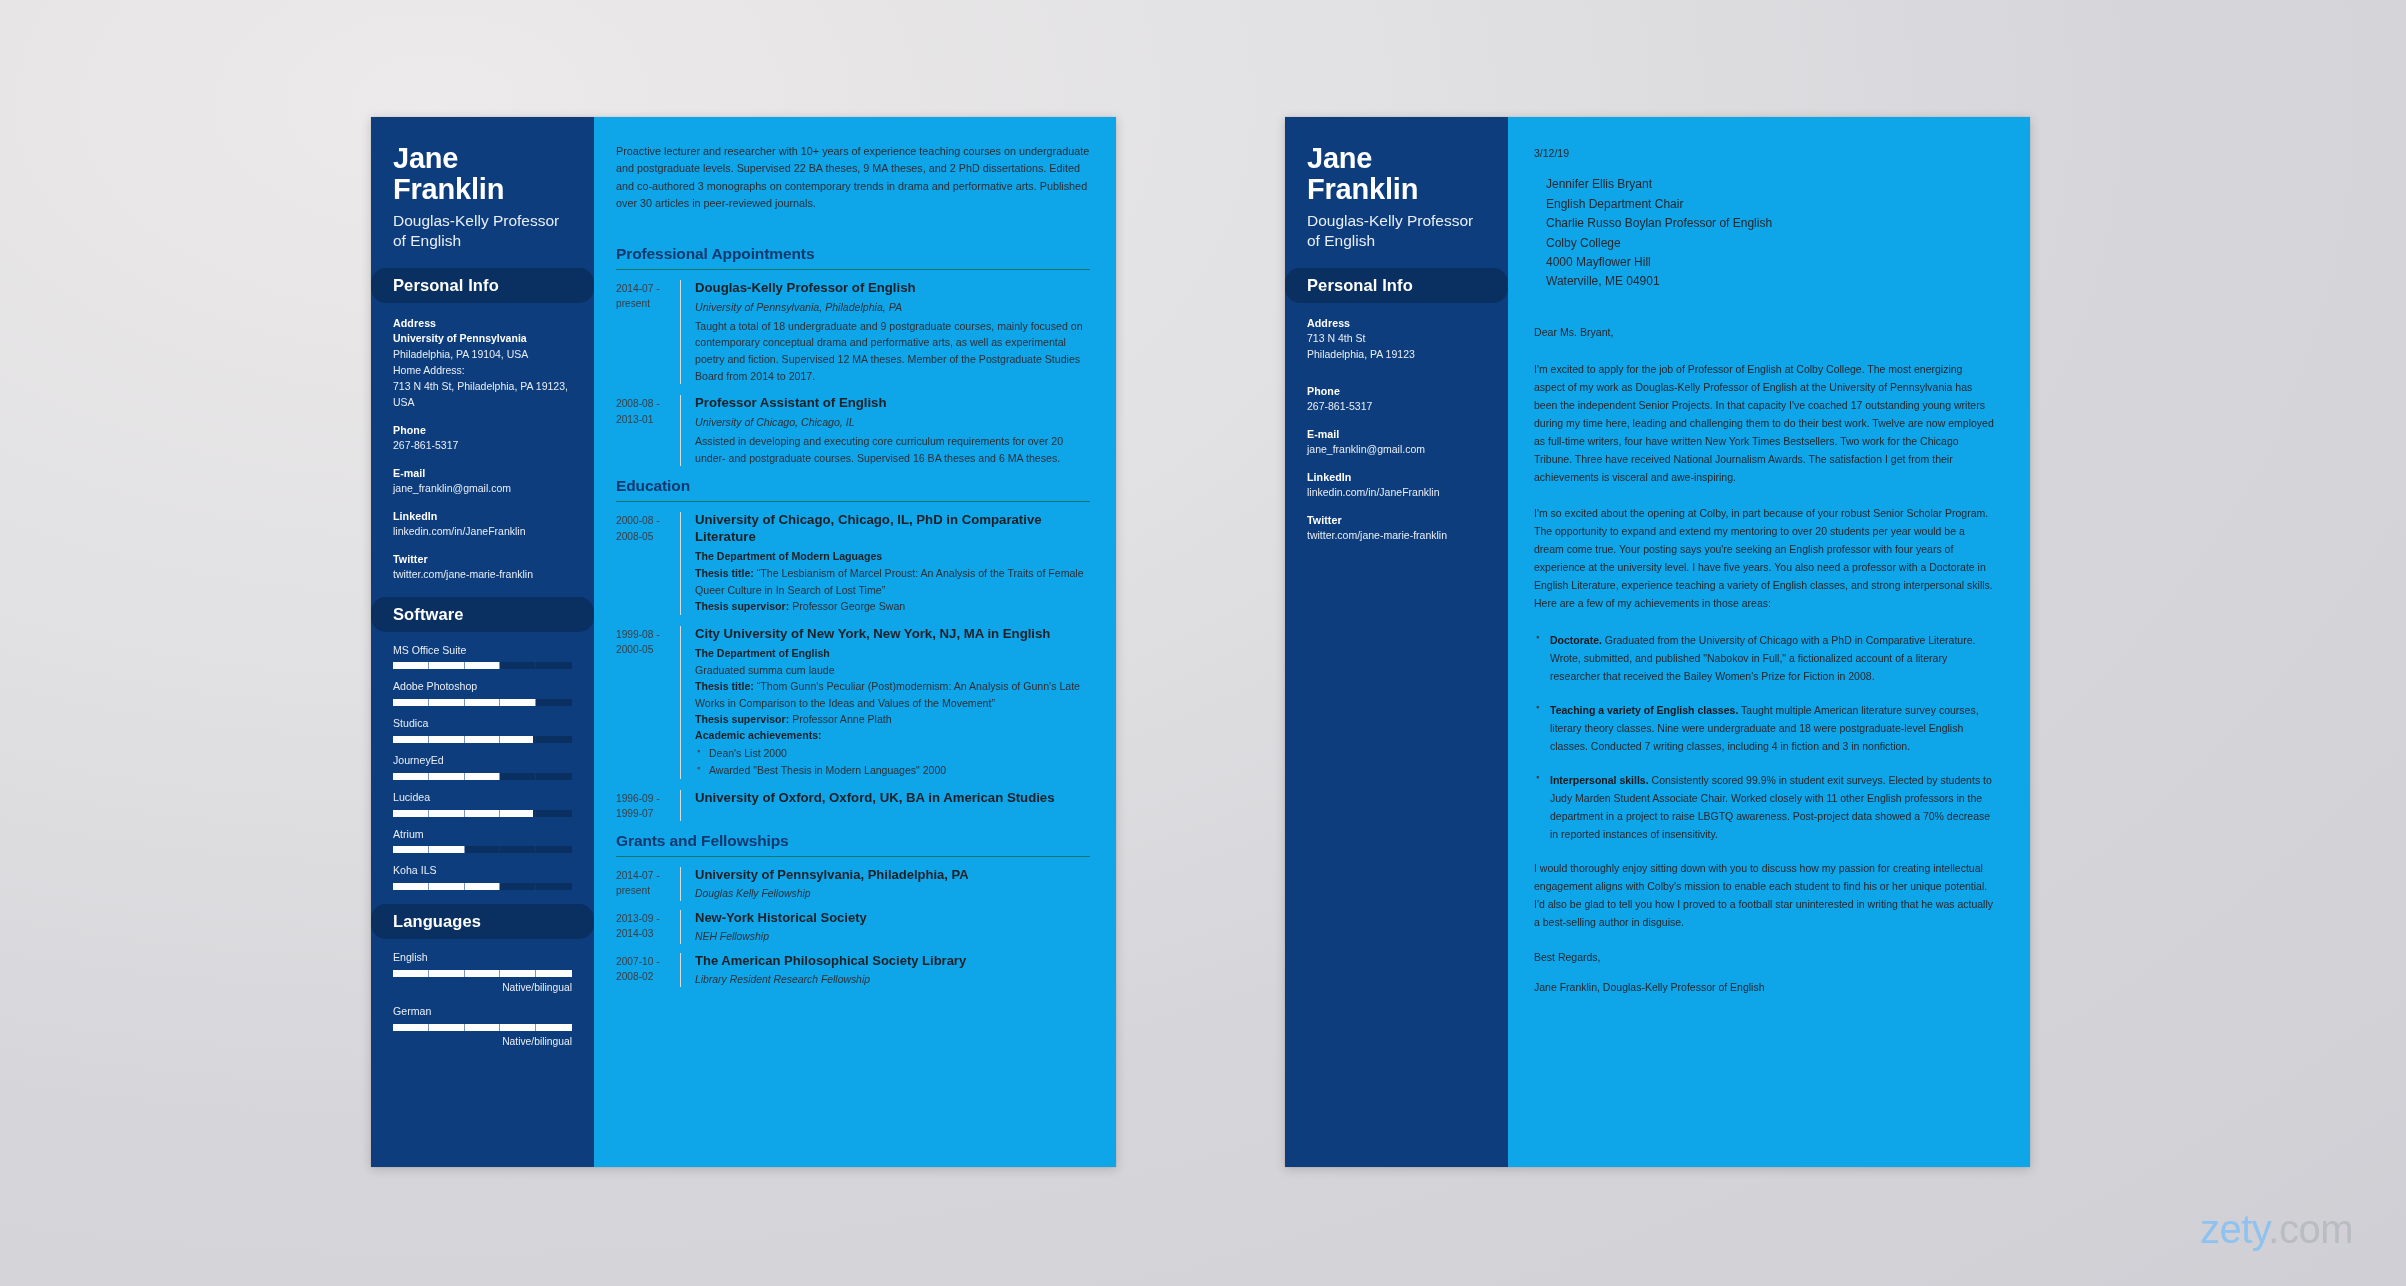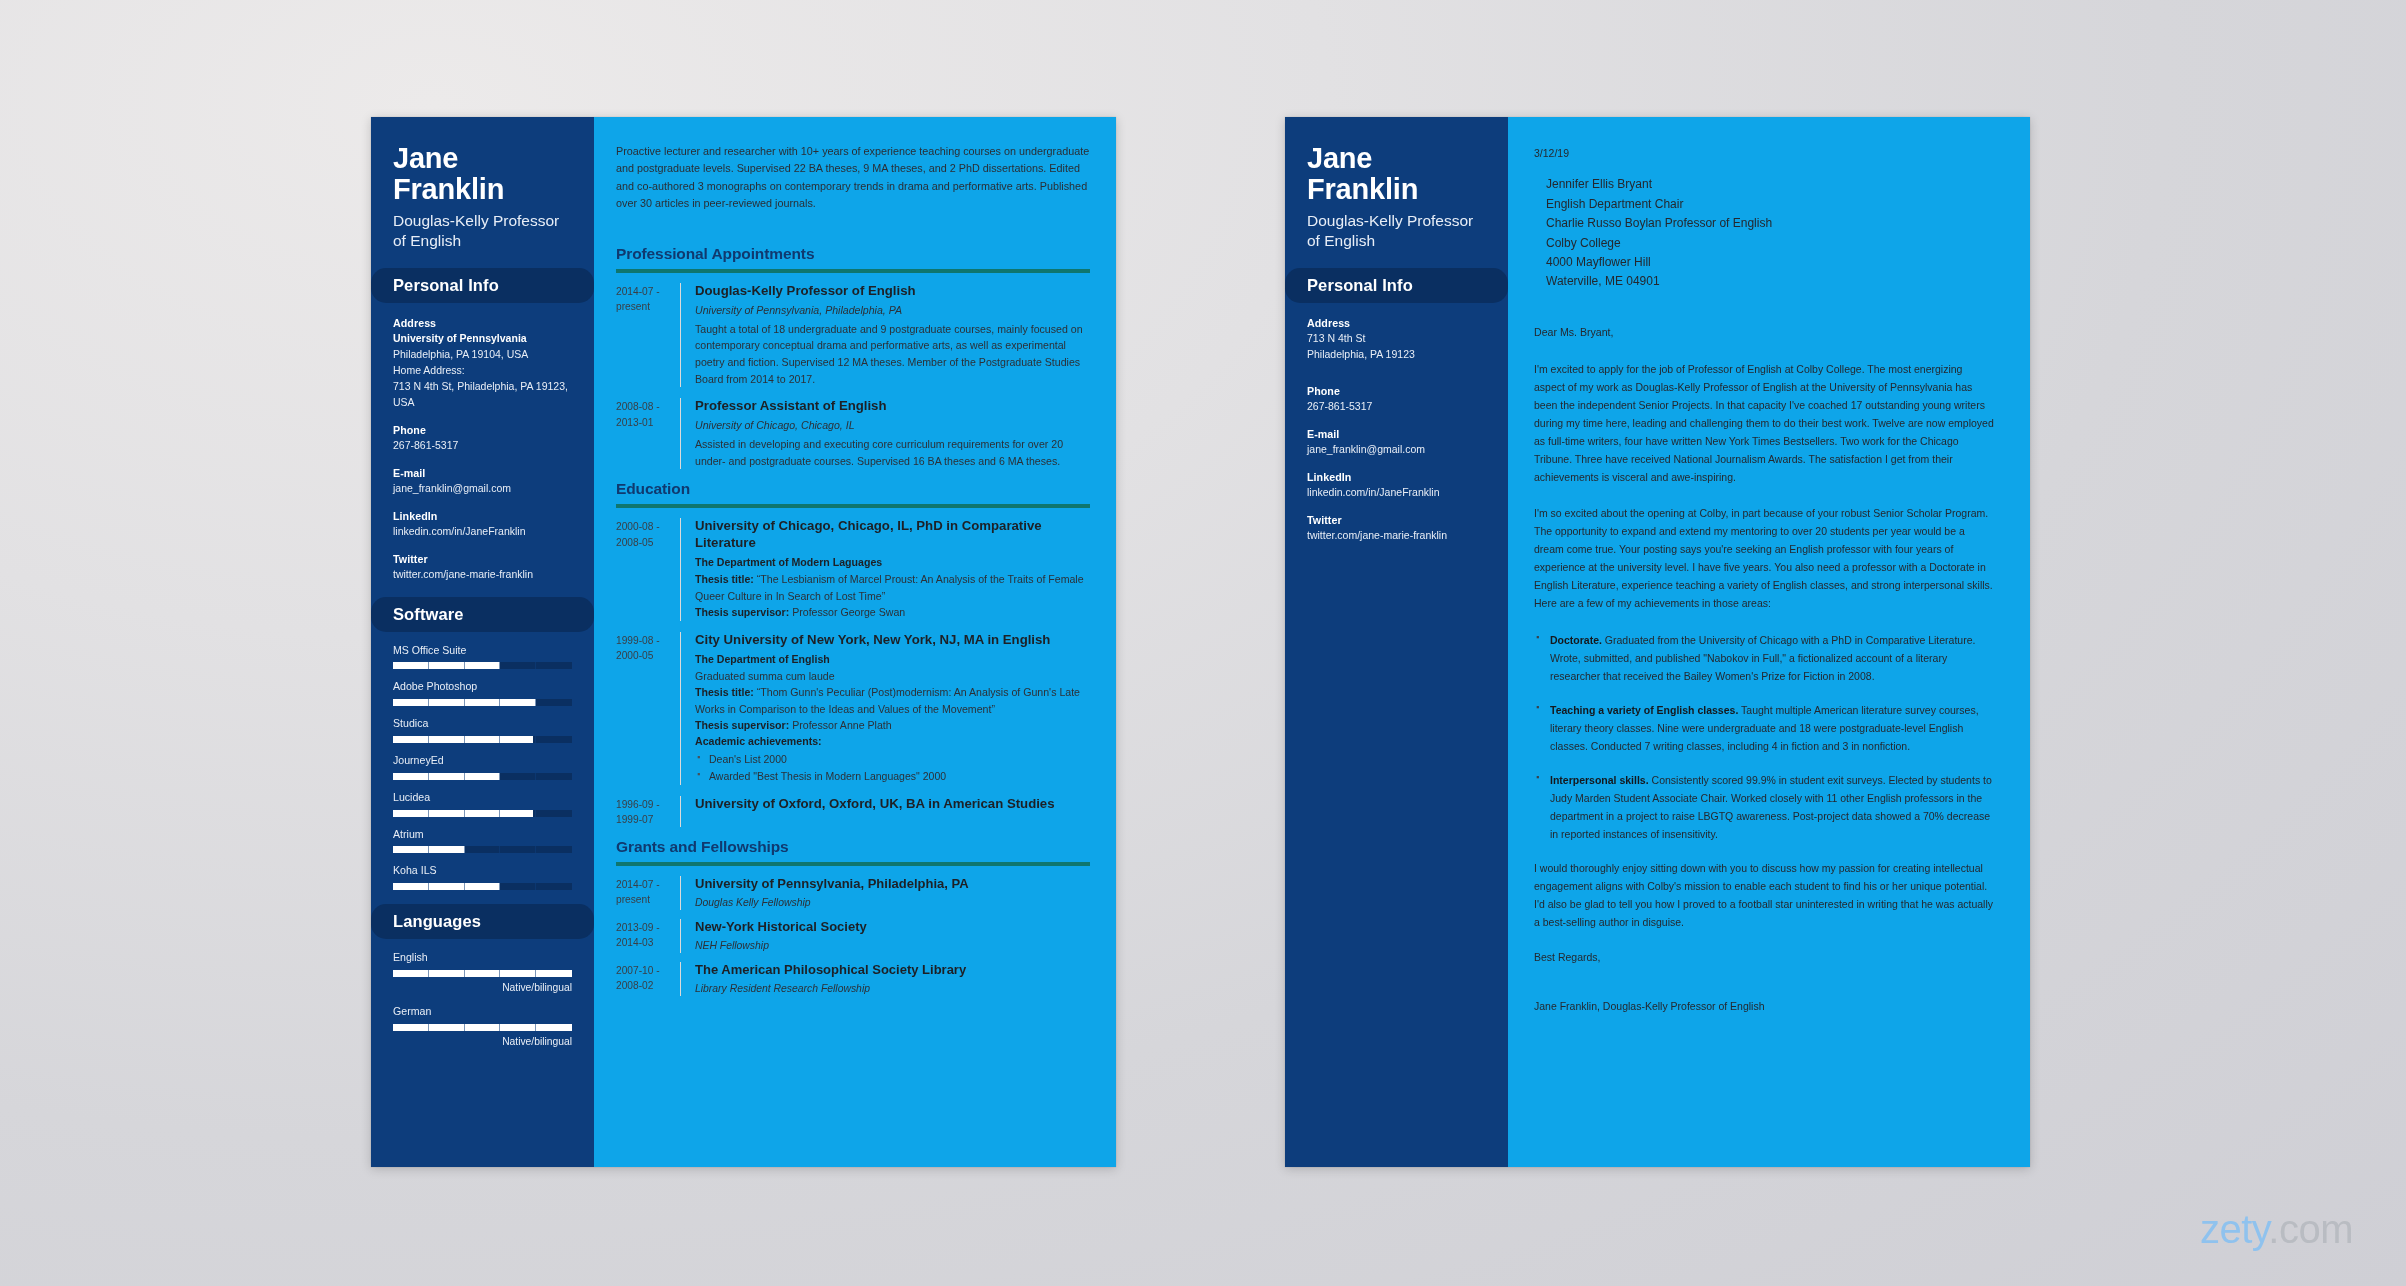--- a/index.html
+++ b/index.html
@@ -136,21 +136,21 @@
     font-size: 10.8px;
     line-height: 1.62;
     color: #2a2e35;
     margin-bottom: 32px;
   }
   .sec-head {
     font-size: 15.5px;
     font-weight: bold;
     color: #10396f;
     padding-bottom: 6px;
-    border-bottom: 4px solid #0f766e;
+    border-bottom: 1px solid #0f766e;
     margin-bottom: 10px;
     letter-spacing: -0.1px;
   }
   .entry {
     display: flex;
     margin-bottom: 11px;
   }
   .entry-dates {
     flex: 0 0 64px;
     font-size: 10.2px;
@@ -264,21 +264,21 @@
   }
   .letter-bullets li::before {
     content: "\25AA";
     position: absolute;
     left: 2px;
     top: -1px;
     font-size: 9px;
     color: #3a3f47;
   }
   .letter-bullets b { font-weight: bold; color: #15181d; }
-  .letter-signoff { font-size: 10.5px; line-height: 1.7; margin-bottom: 31px; }
+  .letter-signoff { font-size: 10.5px; line-height: 1.7; margin-bottom: 12px; }
   .letter-signature { font-size: 10.5px; line-height: 1.7; }
 
   
   .watermark {
     position: absolute;
     right: 53px;
     bottom: 34px;
     font-size: 40px;
     letter-spacing: -0.5px;
     font-weight: 400;

